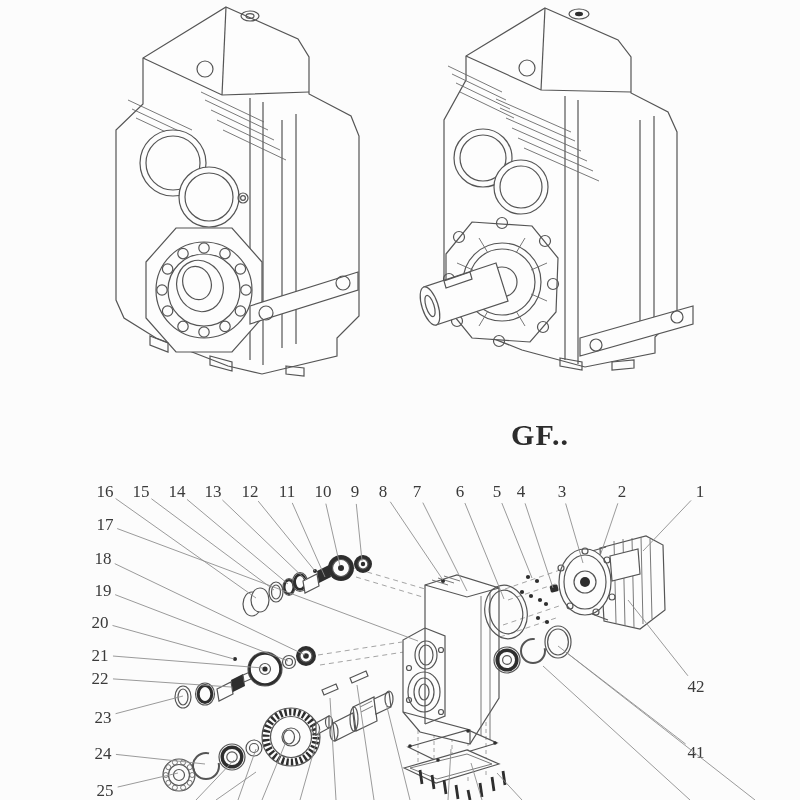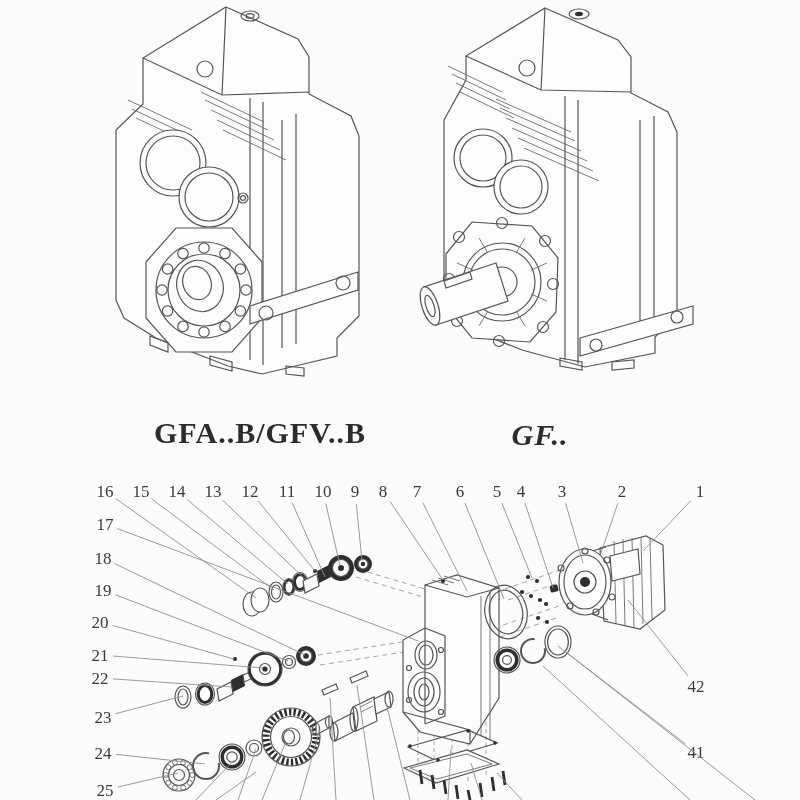--- a/index.html
+++ b/index.html
@@ -405,15 +405,14 @@
       <line x1="336" y1="800" x2="330" y2="698" stroke="#8f8f8f" stroke-width="0.9"></line>
       <line x1="374" y1="800" x2="357" y2="685" stroke="#8f8f8f" stroke-width="0.9"></line>
       <line x1="410" y1="800" x2="386" y2="703" stroke="#8f8f8f" stroke-width="0.9"></line>
       <line x1="448" y1="800" x2="451" y2="749" stroke="#8f8f8f" stroke-width="0.9"></line>
       <line x1="482" y1="800" x2="471" y2="763" stroke="#8f8f8f" stroke-width="0.9"></line>
       <line x1="522" y1="800" x2="497" y2="773" stroke="#8f8f8f" stroke-width="0.9"></line>
       <line x1="690" y1="800" x2="543" y2="666" stroke="#8f8f8f" stroke-width="0.9"></line>
       <line x1="755" y1="800" x2="567" y2="653" stroke="#8f8f8f" stroke-width="0.9"></line>
     </svg>
 
-  <div class="model-label" style="left:110px;top:416px;width:300px;">GFA..B/GFV..B</div>
-  <div class="model-label" style="left:460px;top:418px;width:160px;font-style:italic;">GF..</div>
+  <div class="model-label" style="left:460px;top:418px;width:160px;">GF..</div>
 </div>
 
 </body></html>

